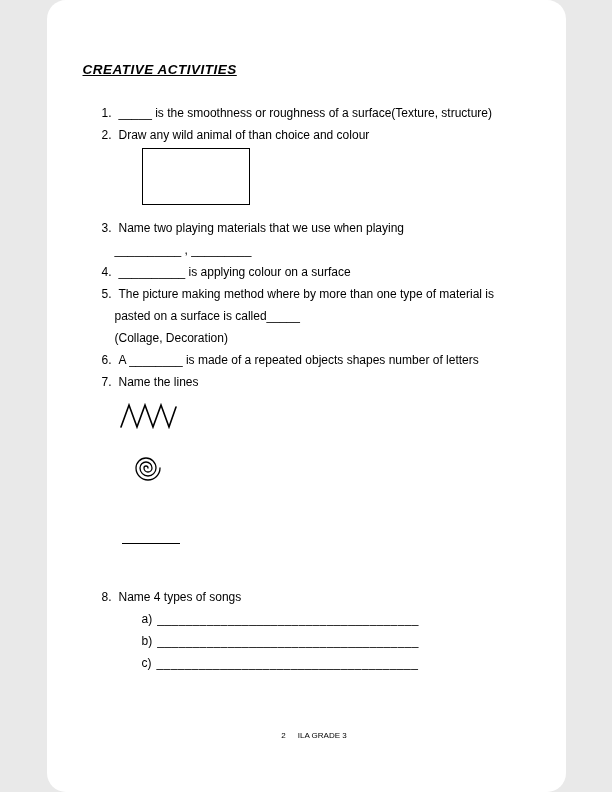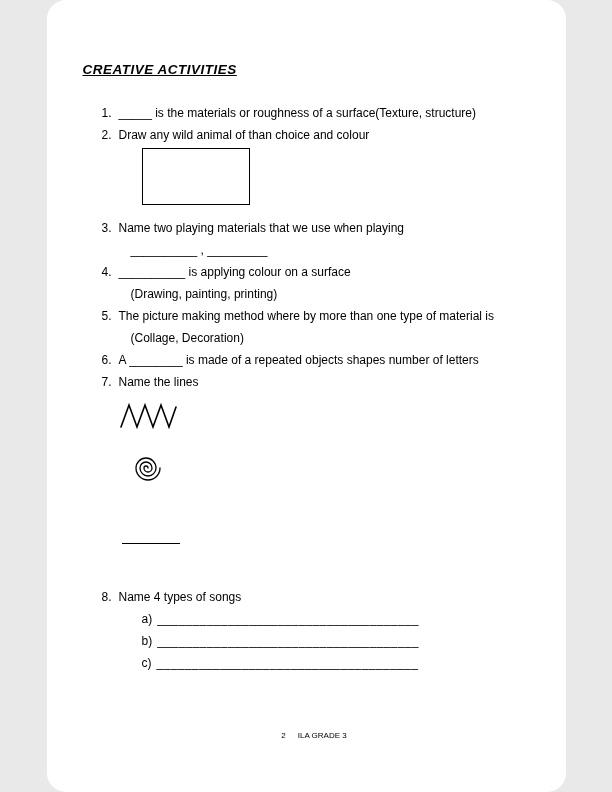--- a/index.html
+++ b/index.html
@@ -21,21 +21,21 @@
     font-weight: bold;
     font-style: italic;
     text-decoration: underline;
     letter-spacing: 0.5px;
     margin: 0 0 24px 0;
     line-height: 16px;
   }
   .q { display: flex; line-height: 22px; }
   .qnum { width: 17px; margin-left: 19px; flex-shrink: 0; }
   .qtext { flex: 1; }
-  .subline { margin-left: 48px; line-height: 22px; white-space: pre; }
+  .subline { margin-left: 32px; line-height: 22px; white-space: pre; }
   .answer-box {
     width: 108px;
     height: 57px;
     border: 1px solid #000;
     margin: 2px 0 12px 59px;
     box-sizing: border-box;
   }
   .drawing-zigzag { display: block; margin: 8px 0 0 36px; }
   .drawing-spiral { display: block; margin: 24px 0 0 50px; }
   .drawing-straight {
@@ -61,45 +61,45 @@
 </head>
 <body>
 
 <div class="page">
   <div class="content">
 
     <h1 class="title">CREATIVE ACTIVITIES</h1>
 
     <div class="q">
       <span class="qnum">1.</span>
-      <span class="qtext">_____ is the materials or roughness of a surface(Texture, structure)</span>
+      <span class="qtext">_____ is the smoothness or roughness of a surface(Texture, structure)</span>
     </div>
 
     <div class="q">
       <span class="qnum">2.</span>
       <span class="qtext">Draw any wild animal of than choice and colour</span>
     </div>
     <div class="answer-box"></div>
 
     <div class="q">
       <span class="qnum">3.</span>
       <span class="qtext">Name two playing materials that we use when playing</span>
     </div>
     <div class="subline">__________ , _________</div>
 
     <div class="q">
       <span class="qnum">4.</span>
       <span class="qtext">__________ is applying colour on a surface</span>
     </div>
-    <div class="subline">(Drawing, painting, printing)</div>
 
     <div class="q">
       <span class="qnum">5.</span>
       <span class="qtext">The picture making method where by more than one type of material is</span>
     </div>
+    <div class="subline">pasted on a surface is called_____</div>
     <div class="subline">(Collage, Decoration)</div>
 
     <div class="q">
       <span class="qnum">6.</span>
       <span class="qtext">A ________ is made of a repeated objects shapes number of letters</span>
     </div>
 
     <div class="q">
       <span class="qnum">7.</span>
       <span class="qtext">Name the lines</span>

